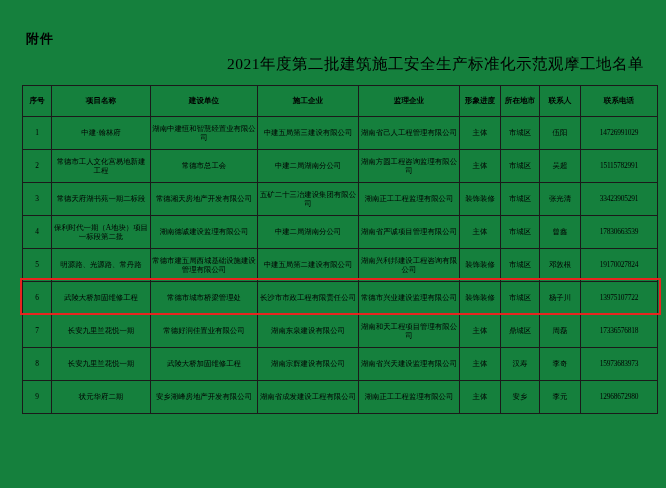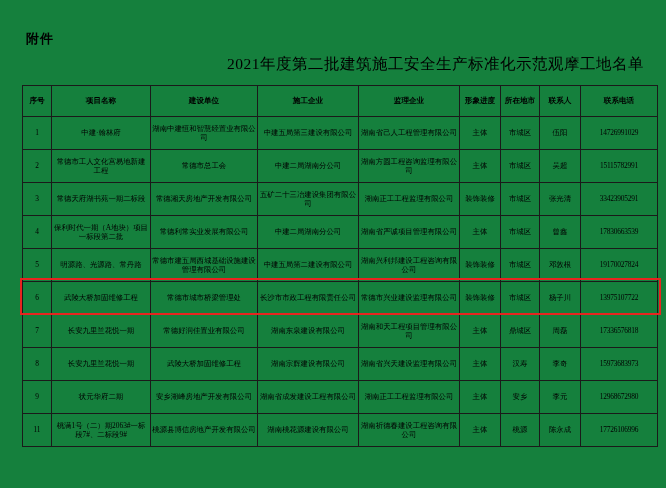--- a/index.html
+++ b/index.html
@@ -137,21 +137,21 @@
         <td>五矿二十三冶建设集团有限公司</td>
         <td>湖南正工工程监理有限公司</td>
         <td>装饰装修</td>
         <td>市城区</td>
         <td>张光清</td>
         <td class="phone">33423905291</td>
       </tr>
       <tr>
         <td>4</td>
         <td>保利时代一期（A地块）项目一标段第二批</td>
-        <td>常德利常实业发展有限公司</td>
+        <td>湖南德诚建设监理有限公司</td>
         <td>中建二局湖南分公司</td>
         <td>湖南省严诚项目管理有限公司</td>
         <td>主体</td>
         <td>市城区</td>
         <td>曾鑫</td>
         <td class="phone">17830663539</td>
       </tr>
       <tr>
         <td>5</td>
         <td>明源路、光源路、常丹路</td>
@@ -200,28 +200,17 @@
         <td>9</td>
         <td>状元华府二期</td>
         <td>安乡湖峰房地产开发有限公司</td>
         <td>湖南省成发建设工程有限公司</td>
         <td>湖南正工工程监理有限公司</td>
         <td>主体</td>
         <td>安乡</td>
         <td>李元</td>
         <td class="phone">12968672980</td>
       </tr>
-      <tr>
-        <td>11</td>
-        <td>桃满1号（二）期2063#一标段7#、二标段9#</td>
-        <td>桃源县博信房地产开发有限公司</td>
-        <td>湖南桃花源建设有限公司</td>
-        <td>湖南祈德春建设工程咨询有限公司</td>
-        <td>主体</td>
-        <td>桃源</td>
-        <td>陈永成</td>
-        <td class="phone">17726106996</td>
-      </tr>
     </tbody>
   </table>
 
   <div class="hl-box" id="hlbox" style="top: 277.5px; height: 37px; left: 19.5px; width: 641px; border-color: rgb(232, 36, 31);"></div>
 </div>
 
 </body></html>

